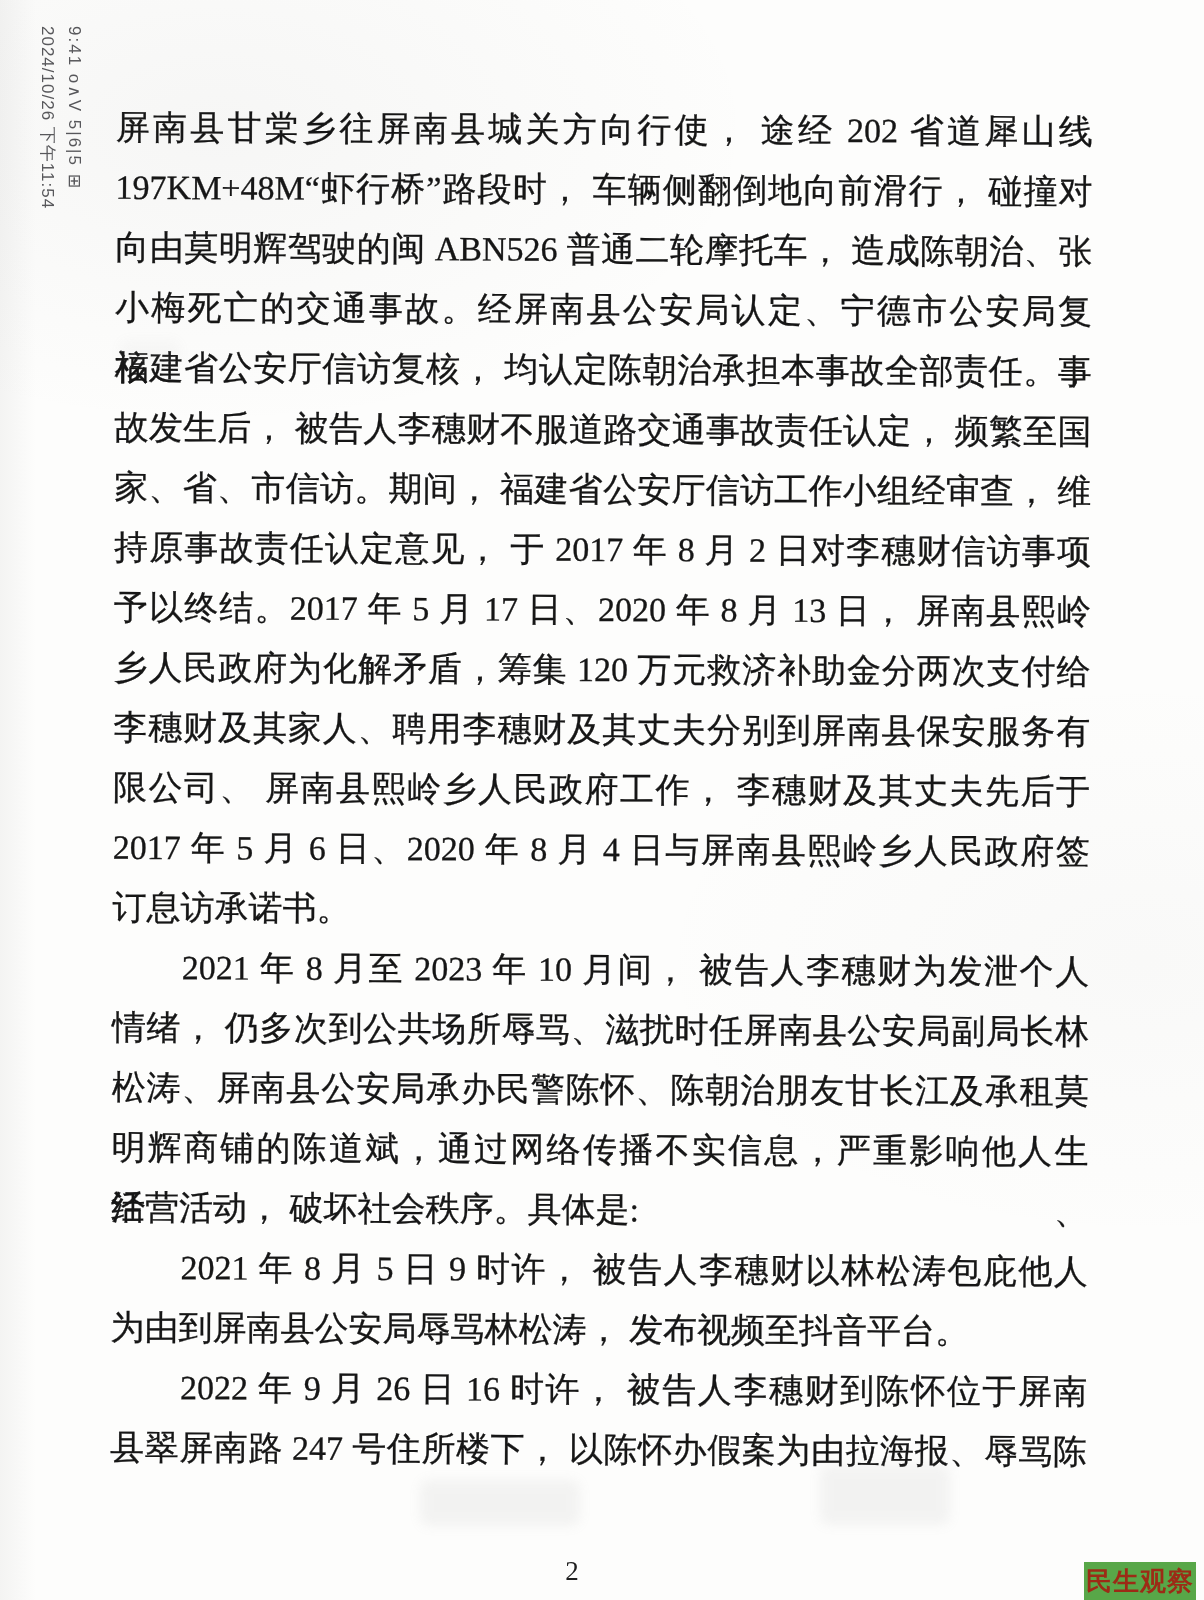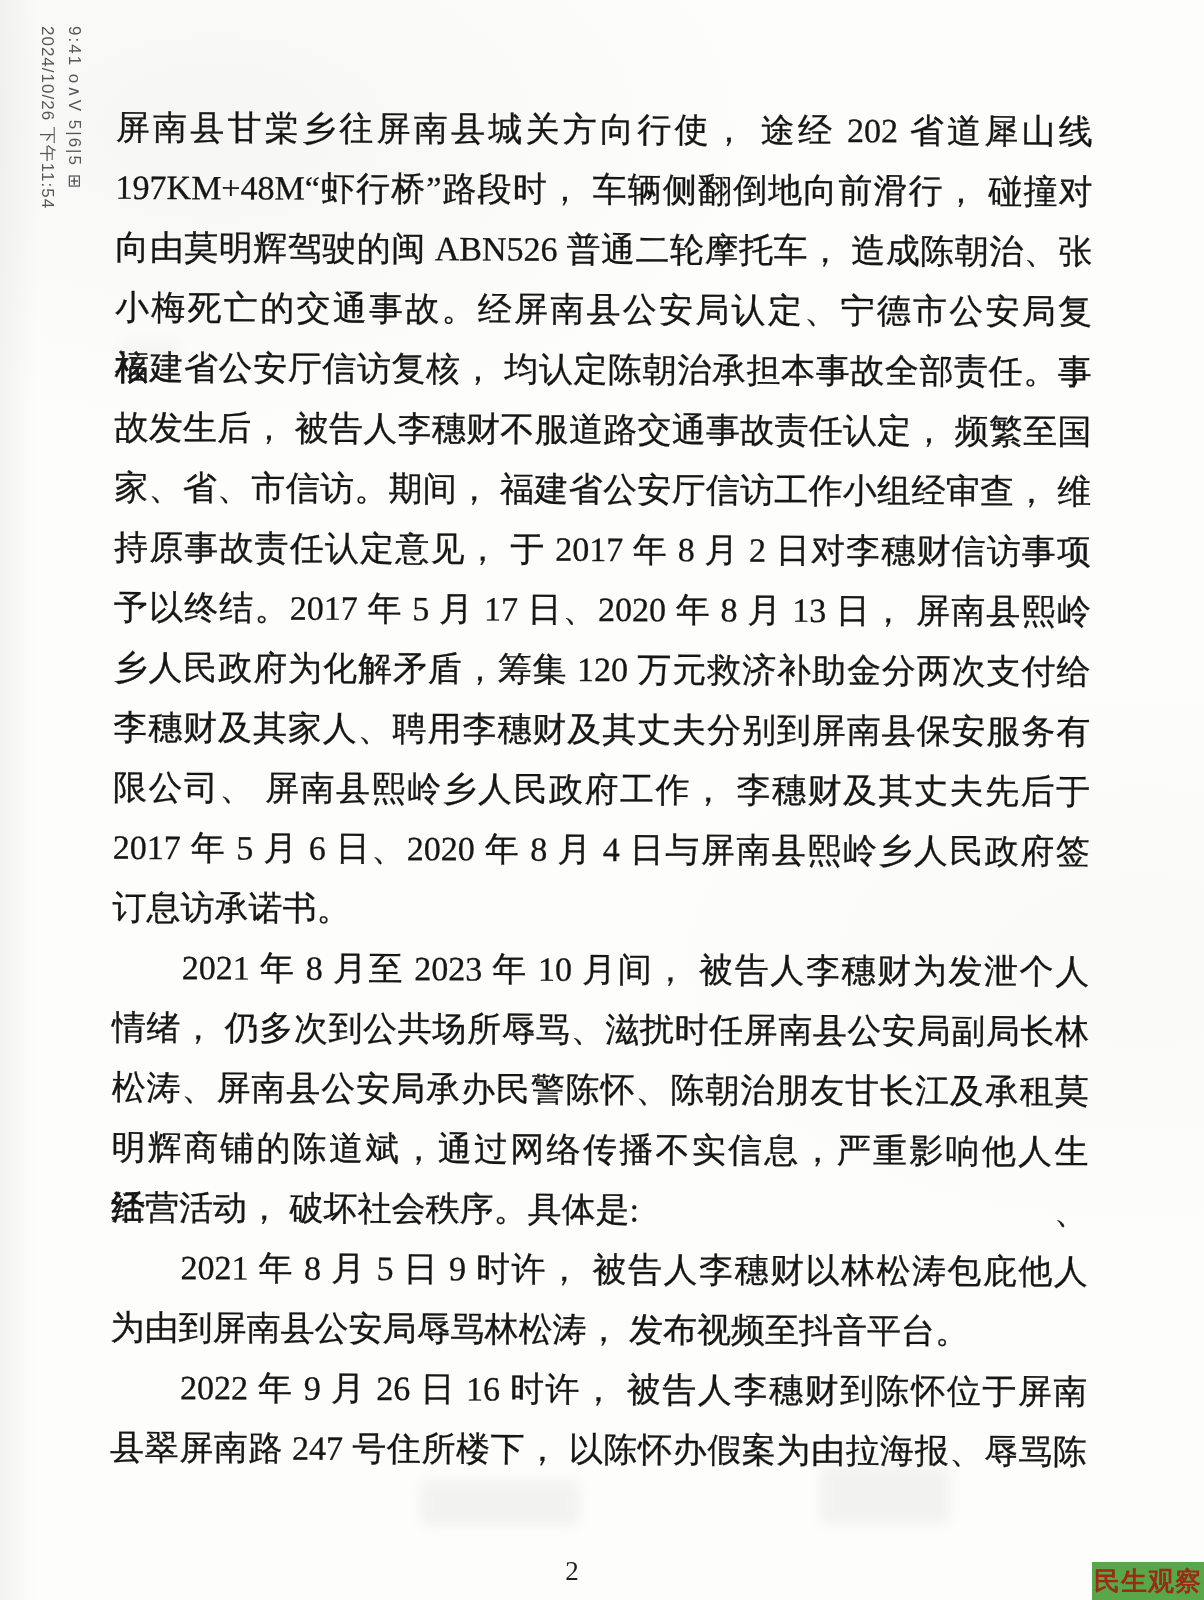--- a/index.html
+++ b/index.html
@@ -74,21 +74,21 @@
     position: absolute;
     left: 0; right: 60px;
     top: 1556px;
     text-align: center;
     font-size: 27px;
     color: #1e1e1e;
   }
   
   .watermark {
     position: absolute;
-    right: 0; bottom: 0;
+    right: 8px; bottom: 0;
     width: 112px; height: 38px;
     display: flex;
     align-items: center;
     justify-content: center;
     font-weight: bold;
     font-size: 26px;
     letter-spacing: 1px;
   }
 </style>
 </head>

